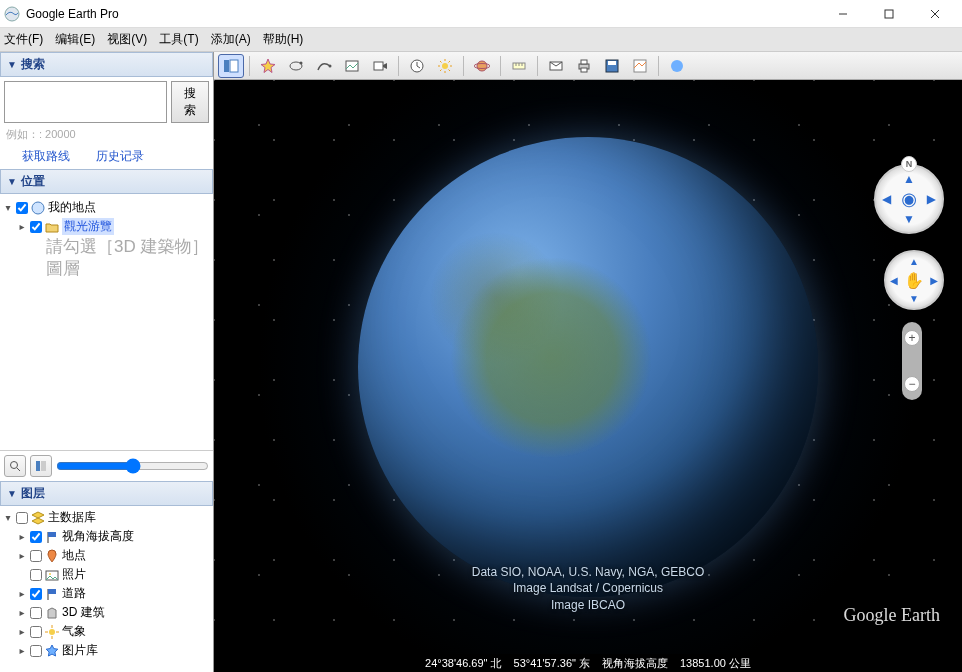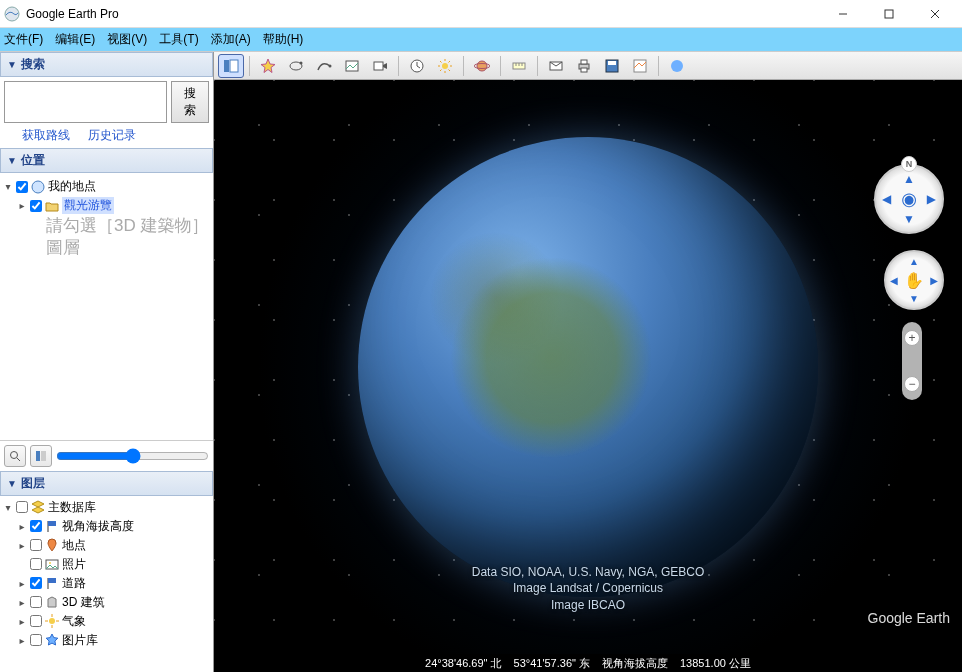--- a/index.html
+++ b/index.html
@@ -3,36 +3,36 @@
 <meta charset="utf-8">
 <style>
 * { margin: 0; padding: 0; box-sizing: border-box; font-family: "Microsoft YaHei", Arial, sans-serif; }
 body { width: 962px; height: 672px; overflow: hidden; background: #fff; font-size: 12px; }
 
 .titlebar { height: 28px; background: #fff; display: flex; align-items: center; padding: 0 4px; border-bottom: 1px solid #ddd; }
 .titlebar .app-icon { width: 16px; height: 16px; margin-right: 6px; }
 .titlebar .spacer { flex: 1; }
 .titlebar .win-btn { width: 46px; height: 28px; display: flex; align-items: center; justify-content: center; cursor: pointer; }
 
-.menubar { height: 24px; background: #7dd3fc; display: flex; align-items: center; padding: 0 4px; border-bottom: 1px solid #ccc; }
+.menubar { height: 24px; background: #e5e5e5; display: flex; align-items: center; padding: 0 4px; border-bottom: 1px solid #ccc; }
 .menubar .mitem { margin-right: 12px; cursor: pointer; }
 
 .content { display: flex; height: calc(672px - 28px - 24px); }
 
 .sidebar { width: 214px; border-right: 1px solid #999; display: flex; flex-direction: column; }
 
 .panel-header { background: linear-gradient(#e9eff7,#d6e2f1); border: 1px solid #a8bcd6; font-weight: bold; color: #224488; padding: 3px 6px; display: flex; align-items: center; gap: 4px; cursor: pointer; }
 .panel-header .tri { color: #224488; font-size: 10px; }
 
 .search-panel { padding: 4px; }
 .search-row { display: flex; gap: 4px; margin-bottom: 4px; }
 .search-row input { flex: 1; border: 1px solid #999; padding: 3px; font-size: 12px; }
 .search-row button { padding: 3px 10px; background: linear-gradient(#f8f8f8,#e0e0e0); border: 1px solid #999; cursor: pointer; font-size: 12px; }
 .hint { color: #aaa; font-size: 11px; margin: 2px 0 6px 2px; }
-.search-links { display: flex; gap: 18px; margin-left: 18px; }
+.search-links { display: flex; gap: 26px; margin-left: 18px; }
 .search-links span { color: #2255cc; cursor: pointer; }
 
 .places-panel { flex: 0 0 auto; }
 .tree { padding: 4px 2px; }
 .tree-row { display: flex; align-items: center; gap: 2px; padding: 1px 0; cursor: pointer; }
 .tree-row .exp { width: 12px; text-align: center; color: #555; font-size: 10px; }
 .tree-row input[type=checkbox] { width: 12px; height: 12px; }
 .tree-row .ticon { width: 16px; height: 16px; display: flex; align-items: center; justify-content: center; }
 .tree-row .label { white-space: nowrap; }
 .tree-row .highlight { color: #2255dd; background: #d0e0ff; padding: 0 2px; }
@@ -62,21 +62,21 @@
 .nav-compass { position: absolute; right: 18px; top: 84px; width: 70px; height: 70px; background: radial-gradient(#f8f8f8 55%,#ddd 70%); border-radius: 50%; border: 2px solid #ccc; display: flex; align-items: center; justify-content: center; }
 .nav-compass .n { position: absolute; top: -10px; left: 50%; transform: translateX(-50%); background: #fff; border-radius: 50%; width: 16px; height: 16px; display: flex; align-items: center; justify-content: center; font-size: 9px; font-weight: bold; color: #666; border: 1px solid #ccc; }
 .nav-compass .eye { color: #2b6bcf; font-size: 18px; }
 .nav-compass .arrow { position: absolute; color: #2b6bcf; font-size: 12px; }
 .nav-pan { position: absolute; right: 18px; top: 170px; width: 60px; height: 60px; background: radial-gradient(#f8f8f8 55%,#ddd 70%); border-radius: 50%; border: 2px solid #ccc; display: flex; align-items: center; justify-content: center; }
 .nav-pan .hand { color: #2b6bcf; font-size: 16px; }
 .zoom-slider-nav { position: absolute; right: 40px; top: 242px; width: 20px; background: rgba(255,255,255,0.7); border-radius: 10px; padding: 8px 2px; display: flex; flex-direction: column; align-items: center; gap: 30px; }
 .zoom-btn { width: 16px; height: 16px; background: #fff; border: 1px solid #aaa; border-radius: 50%; display: flex; align-items: center; justify-content: center; color: #555; font-size: 12px; cursor: pointer; }
 
 .attribution { position: absolute; bottom: 40px; left: 50%; transform: translateX(-50%); text-align: center; color: #c8d8e8; font-size: 12px; font-family: monospace; line-height: 1.4; text-shadow: 0 0 4px #000; white-space: pre; }
-.watermark { position: absolute; right: 12px; bottom: 28px; color: #fff; font-size: 14px; opacity: 0.85; font-family: Liberation Sans, sans-serif; }
+.watermark { position: absolute; right: 22px; bottom: 28px; color: #fff; font-size: 18px; opacity: 0.85; font-family: Liberation Serif, serif; }
 
 .statusbar { position: absolute; bottom: 0; left: 0; right: 0; height: 18px; background: rgba(0,0,0,0.6); color: #fff; font-size: 11px; font-family: monospace; display: flex; align-items: center; justify-content: center; gap: 12px; text-shadow: 0 0 3px #000; }
 
 svg { display: block; }
 </style>
 </head>
 <body>
 
 <div class="titlebar">
   <span class="app-icon">
@@ -120,20 +120,21 @@
 
   <div class="panel-header">
     <span class="tri">▼</span>
     <span>搜索</span>
   </div>
   <div class="search-panel">
     <div class="search-row">
       <input type="text" placeholder="" style="">
       <button>搜索</button>
     </div>
+    <div class="hint">例如：: 20000</div>
     <div class="search-links">
       <span>获取路线</span>
       <span>历史记录</span>
     </div>
   </div>
 
   <div class="panel-header">
     <span class="tri">▼</span>
     <span>位置</span>
   </div>

